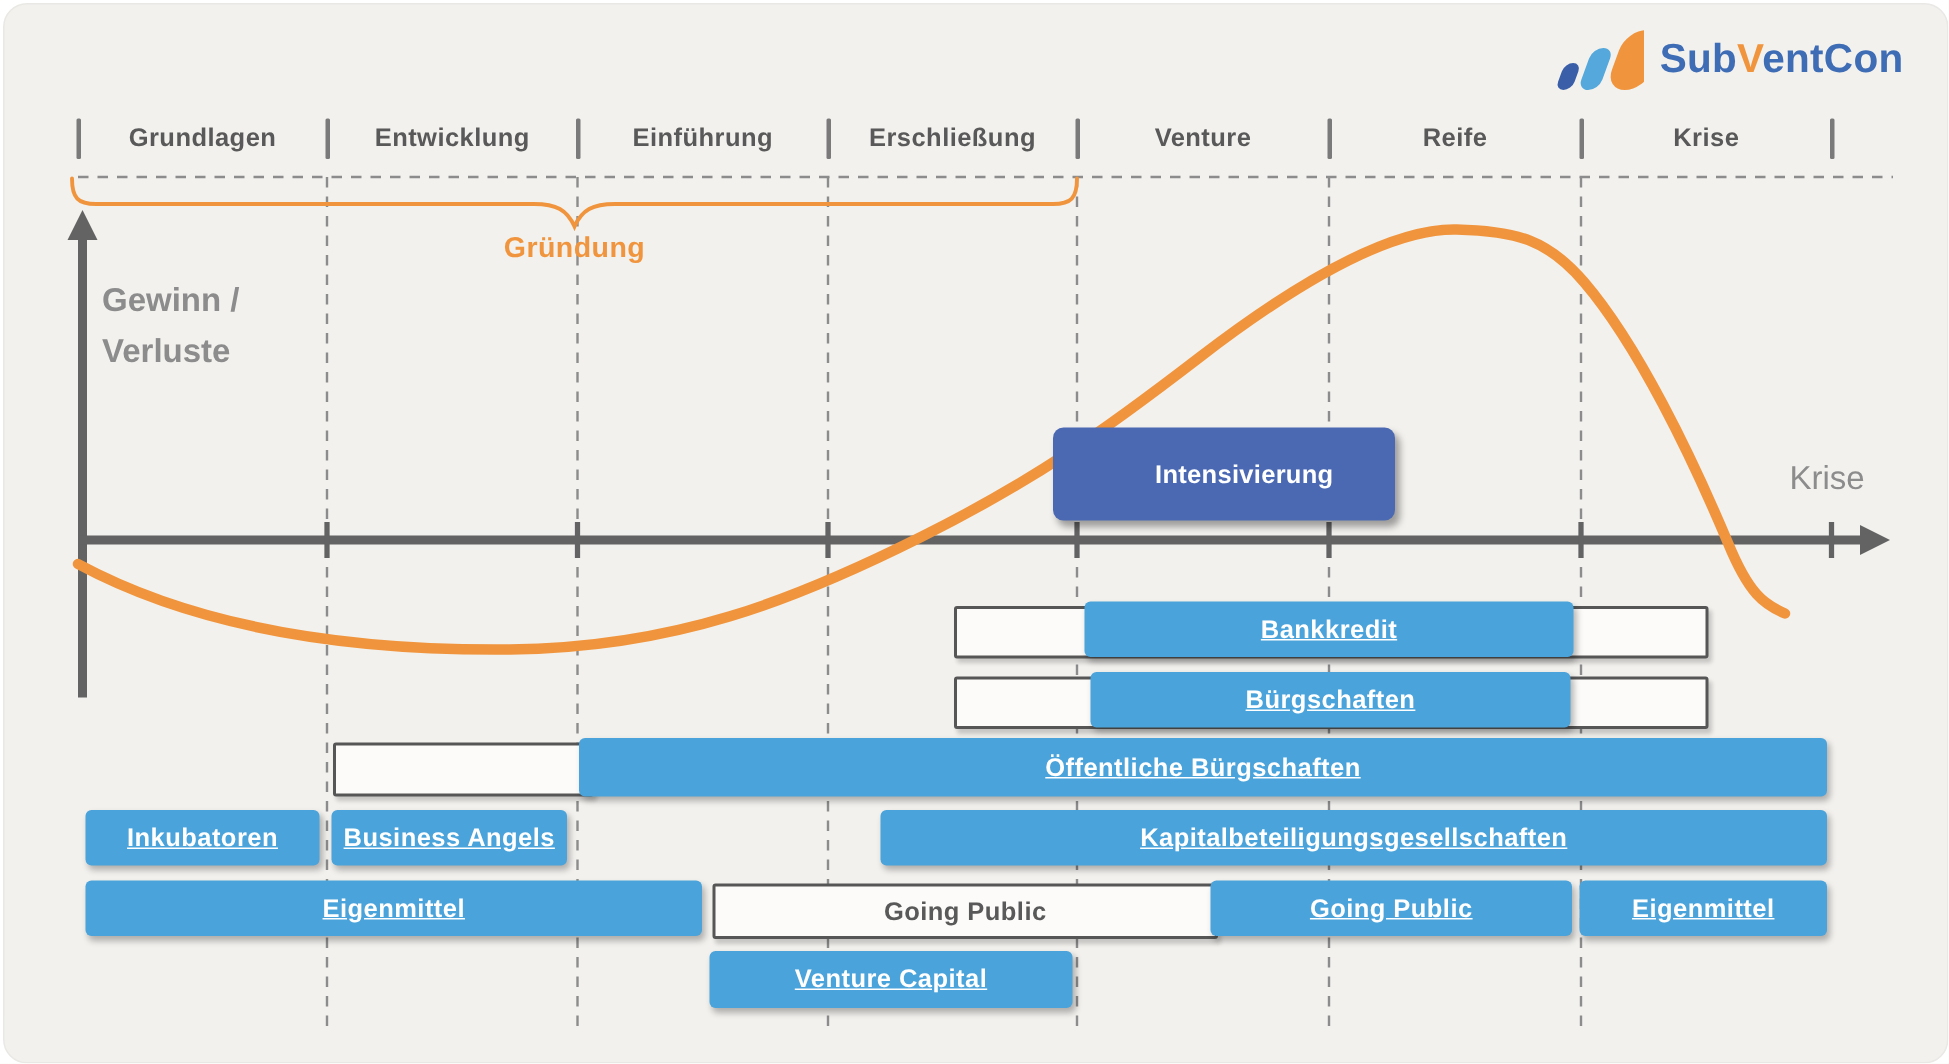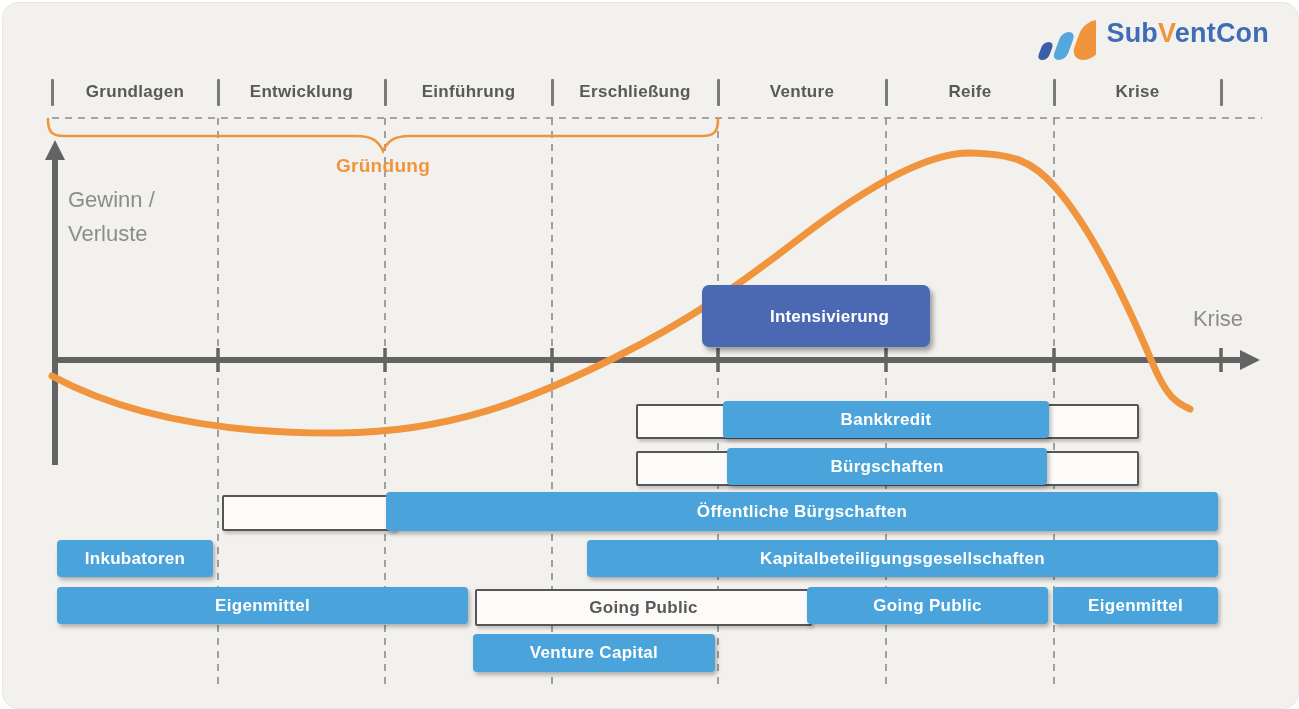--- a/index.html
+++ b/index.html
@@ -1,41 +1,41 @@
 <!DOCTYPE html>
 <html><head>
 <meta charset="utf-8">
 <style>
   html,body{margin:0;padding:0;background:#ffffff;}
   body{font-family:"Liberation Sans", sans-serif;}
   .stage{position:relative;width:1299px;height:709px;background:#ffffff;overflow:hidden;}
   .card{position:absolute;left:2px;top:2px;width:1295px;height:705px;background:#f2f1ee;border-radius:16px;border:1px solid #e9e8e5;}
   .title{position:absolute;left:52px;top:26px;font-size:26px;font-weight:bold;color:#595959;letter-spacing:.3px;}
   
-  .logo{position:absolute;right:30px;top:18px;display:flex;gap:10px;}
+  .logo{position:absolute;right:30px;top:18px;display:flex;align-items:center;gap:10px;}
   .logo-text{font-size:27px;font-weight:bold;color:#3f6db5;letter-spacing:.2px;}
   .logo-text .v{color:#f0953d;}
   
   .phase-label{position:absolute;top:78px;height:28px;line-height:28px;text-align:center;
     font-size:17px;font-weight:bold;color:#595959;letter-spacing:.3px;}
   .phase-sep{position:absolute;top:79px;width:3px;height:27px;background:#7a7a7a;border-radius:1px;}
   .chart-svg{position:absolute;left:0;top:0;}
   
-  .y-label{position:absolute;left:68px;top:183px;font-size:22px;color:#8c8c8c;line-height:34px;}
+  .y-label{position:absolute;left:68px;top:183px;font-size:22px;color:#8c8c8c;line-height:34px;font-weight:bold;}
   .x-label{position:absolute;left:1180px;top:306px;width:76px;text-align:center;font-size:22px;color:#8c8c8c;}
   .brace-label{position:absolute;left:313px;top:155px;width:140px;text-align:center;
     font-size:19px;font-weight:bold;color:#f0953d;letter-spacing:.3px;}
   
   .annotation{position:absolute;left:702px;top:285px;width:201px;height:62px;background:#4b69b3;
     border-radius:7px;box-shadow:3px 4px 5px rgba(0,0,0,.35);color:#fff;font-weight:bold;font-size:17px;
     text-align:center;display:flex;flex-direction:column;justify-content:center;line-height:23px;letter-spacing:.2px;padding-left:27px;}
   
   .bar-filled{position:absolute;background:#4aa3da;border-radius:4px;box-shadow:2px 3px 4px rgba(0,0,0,.28);
     color:#ffffff;font-weight:bold;font-size:17px;text-align:center;display:flex;align-items:center;justify-content:center;
-    letter-spacing:.3px;white-space:nowrap;}
+    letter-spacing:.3px;white-space:nowrap;text-decoration:underline;}
   .bar-outline{position:absolute;background:#fcfbf9;border:2px solid #565656;border-radius:2px;
     box-shadow:2px 3px 3px rgba(0,0,0,.18);color:#595959;font-weight:bold;font-size:17px;text-align:center;
     display:flex;align-items:center;justify-content:center;letter-spacing:.3px;white-space:nowrap;}
 </style>
 </head>
 <body>
 
 <div class="stage">
   <div class="card"></div>
 
@@ -123,20 +123,21 @@
 
   <div class="bar-outline" style="left:636px;top:404px;width:499px;height:31px"></div>
   <div class="bar-outline" style="left:636px;top:451px;width:499px;height:31px"></div>
   <div class="bar-outline" style="left:222px;top:495px;width:170px;height:32px"></div>
   <div class="bar-outline" style="left:475px;top:589px;width:333px;height:33px">Going Public</div>
 
   <div class="bar-filled" style="left:723px;top:401px;width:326px;height:37px">Bankkredit</div>
   <div class="bar-filled" style="left:727px;top:448px;width:320px;height:37px">Bürgschaften</div>
   <div class="bar-filled" style="left:386px;top:492px;width:832px;height:39px">Öffentliche Bürgschaften</div>
   <div class="bar-filled" style="left:57px;top:540px;width:156px;height:37px">Inkubatoren</div>
+  <div class="bar-filled" style="left:221px;top:540px;width:157px;height:37px">Business Angels</div>
   <div class="bar-filled" style="left:587px;top:540px;width:631px;height:37px">Kapitalbeteiligungsgesellschaften</div>
   <div class="bar-filled" style="left:57px;top:587px;width:411px;height:37px">Eigenmittel</div>
   <div class="bar-filled" style="left:807px;top:587px;width:241px;height:37px">Going Public</div>
   <div class="bar-filled" style="left:1053px;top:587px;width:165px;height:37px">Eigenmittel</div>
   <div class="bar-filled" style="left:473px;top:634px;width:242px;height:38px">Venture Capital</div>
 
   <div class="annotation">
     <div>Intensivierung</div>
   </div>
 </div>

